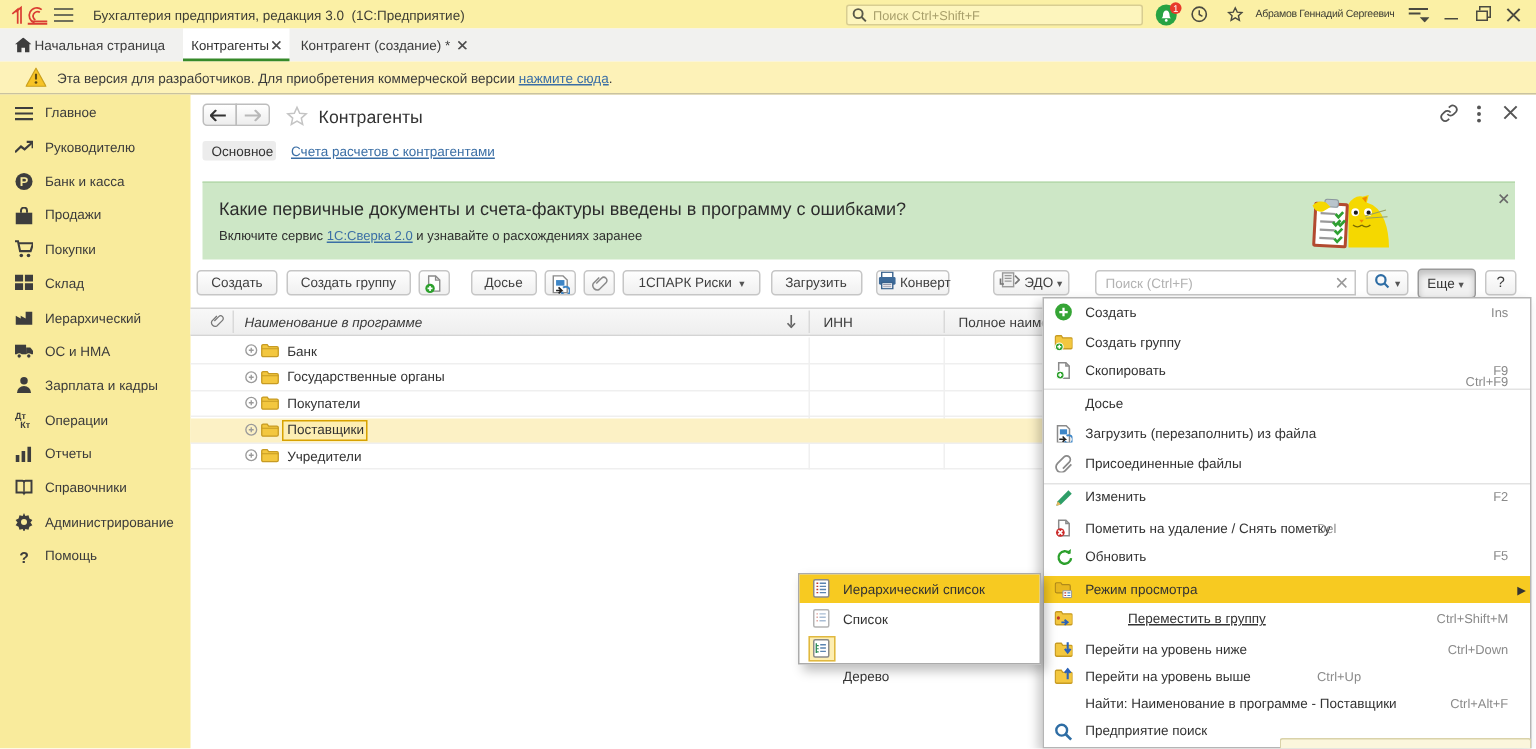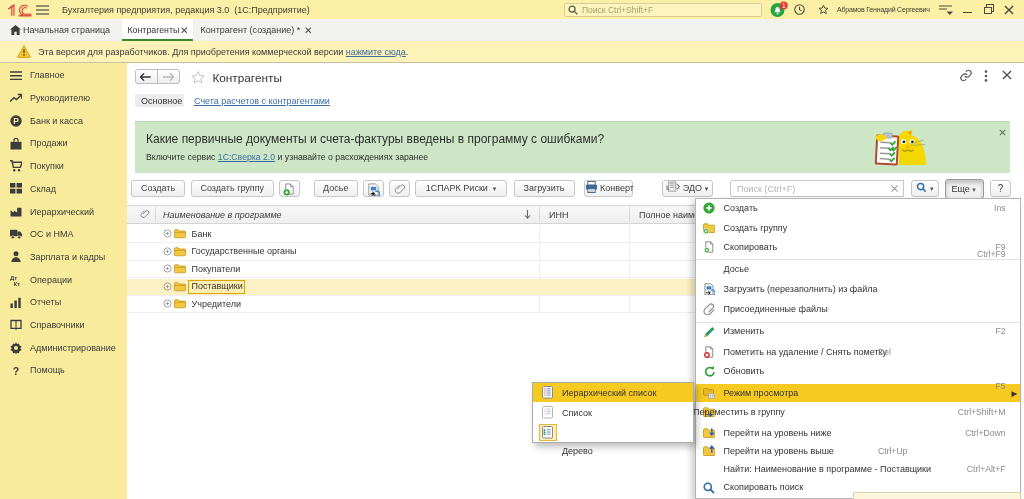--- a/index.html
+++ b/index.html
@@ -362,54 +362,54 @@
     <circle cx="3.9" cy="9" r="2.9" fill="#cc2a2a"></circle>
     <path d="M2.5 7.6l2.8 2.8M5.3 7.6l-2.8 2.8" stroke="#fff" stroke-width="1.1"></path>
   </svg>
 <div class="tx" style="left:723.5px;top:347.1px;color:#333;">Пометить на удаление / Снять пометку</div>
 <div class="tx" style="left:878px;top:347.1px;width:127.5px;text-align:left;font-size:8.6px;color:#8a8a8a;">Del</div>
 <svg class="abs" style="left:703px;top:365.3px;" width="12" height="12" viewBox="0 0 12 12">
     <path d="M9.6 3.4A4.2 4.2 0 1 0 10.6 6.6" fill="none" stroke="#2ca02c" stroke-width="1.6" transform="translate(0.5,0.5)"></path>
     <path d="M11 1l-0.4 3.4-3.2-0.9z" fill="#2ca02c"></path>
   </svg>
 <div class="tx" style="left:723.5px;top:366.1px;color:#333;">Обновить</div>
-<div class="tx" style="left:878px;top:381px;width:127.5px;text-align:right;font-size:8.6px;color:#8a8a8a;">F5</div>
+<div class="tx" style="left:878px;top:365px;width:127.5px;text-align:right;font-size:8.6px;color:#8a8a8a;">F5</div>
 <svg class="abs" style="left:703px;top:386.8px;" width="12" height="12" viewBox="0 0 12 12">
     <path d="M0.5 2.5a1 1 0 0 1 1-1h2.7l.9 1.2h4.4a1 1 0 0 1 1 1v3.5a1 1 0 0 1-1 1H1.5a1 1 0 0 1-1-1z" fill="#e8b820" stroke="#b08a1a" stroke-width="0.8"></path>
     <rect x="5.6" y="6.8" width="5.8" height="4.6" rx="0.5" fill="#fff" stroke="#9a9a9a" stroke-width="0.7"></rect>
     <path d="M6.6 8.2h1.2M6.6 10h1.2" stroke="#c0392b" stroke-width="0.8"></path>
     <path d="M8.6 8.2h2M8.6 10h2" stroke="#3d85c6" stroke-width="0.8"></path>
   </svg>
 <div class="tx" style="left:723.5px;top:387.6px;color:#333;">Режим просмотра</div>
 <svg class="abs" style="left:703px;top:406.2px;" width="12" height="12" viewBox="0 0 12 12">
     <path d="M0.5 2.8a1 1 0 0 1 1-1h3l1 1.4h5.5a1 1 0 0 1 1 1v5.3a1 1 0 0 1-1 1H1.5a1 1 0 0 1-1-1z" fill="#f3c73f" stroke="#c79b23" stroke-width="0.9"></path>
     <circle cx="2.6" cy="6" r="1.1" fill="#c0392b"></circle>
     <path d="M4.6 8.9h3.8M6.7 7.2l2.1 1.7-2.1 1.7" stroke="#2b62b8" stroke-width="1.2" fill="none"></path>
   </svg>
-<div class="tx" style="left:693px;top:407.0px;color:#333;">Переместить в группу</div>
+<div class="tx" style="left:752px;top:407.0px;color:#333;text-decoration:underline;">Переместить в группу</div>
 <div class="tx" style="left:878px;top:407.0px;width:127.5px;text-align:right;font-size:8.6px;color:#8a8a8a;">Ctrl+Shift+M</div>
 <svg class="abs" style="left:703px;top:427.0px;" width="12" height="12" viewBox="0 0 12 12">
     <path d="M0.5 2.8a1 1 0 0 1 1-1h3l1 1.4h5.5a1 1 0 0 1 1 1v5.3a1 1 0 0 1-1 1H1.5a1 1 0 0 1-1-1z" fill="#f3c73f" stroke="#c79b23" stroke-width="0.9"></path>
     <path d="M8.8 1.2v6.6M6.9 5.6l1.9 2.4 1.9-2.4" stroke="#2b62b8" stroke-width="1.4" fill="none"></path>
   </svg>
 <div class="tx" style="left:723.5px;top:427.8px;color:#333;">Перейти на уровень ниже</div>
 <div class="tx" style="left:878px;top:427.8px;width:127.5px;text-align:right;font-size:8.6px;color:#8a8a8a;">Ctrl+Down</div>
 <svg class="abs" style="left:703px;top:445.0px;" width="12" height="12" viewBox="0 0 12 12">
     <path d="M0.5 2.8a1 1 0 0 1 1-1h3l1 1.4h5.5a1 1 0 0 1 1 1v5.3a1 1 0 0 1-1 1H1.5a1 1 0 0 1-1-1z" fill="#f3c73f" stroke="#c79b23" stroke-width="0.9"></path>
     <path d="M8.8 7.8V1.6M6.9 3.6l1.9-2.4 1.9 2.4" stroke="#2b62b8" stroke-width="1.4" fill="none"></path>
   </svg>
 <div class="tx" style="left:723.5px;top:445.8px;color:#333;">Перейти на уровень выше</div>
 <div class="tx" style="left:878px;top:445.8px;width:127.5px;text-align:left;font-size:8.6px;color:#8a8a8a;">Ctrl+Up</div>
 <div class="tx" style="left:723.5px;top:463.7px;color:#333;">Найти: Наименование в программе - Поставщики</div>
 <div class="tx" style="left:878px;top:463.7px;width:127.5px;text-align:right;font-size:8.6px;color:#8a8a8a;">Ctrl+Alt+F</div>
 <svg class="abs" style="left:703px;top:481.6px;" width="12" height="12" viewBox="0 0 12 12">
     <circle cx="4.8" cy="4.8" r="3.6" fill="none" stroke="#2e6da4" stroke-width="1.6"></circle>
     <path d="M7.5 7.5l3.6 3.6" stroke="#2e6da4" stroke-width="1.8"></path>
   </svg>
-<div class="tx" style="left:723.5px;top:482.4px;color:#333;">Скопировать поиск</div>
+<div class="tx" style="left:723.5px;top:482.4px;color:#333;">Предприятие поиск</div>
 <div class="tx" style="left:878px;top:482.4px;width:127.5px;text-align:right;font-size:8.6px;color:#8a8a8a;margin-top:32px;">Alt+F</div>
 <div class="abs" style="left:696px;top:258.8px;width:323.5px;height:1px;background:#e3e3e3;"></div>
 <div class="abs" style="left:696px;top:321.5px;width:323.5px;height:1px;background:#e3e3e3;"></div>
 <div class="tx" style="left:1011.5px;top:388.5px;font-size:7.5px;color:#333;">▶</div>
 <div class="abs" style="left:853px;top:492px;width:167.5px;height:7px;background:#fbf6dc;border:1px solid #d9d2a9;border-bottom:none;border-radius:2px 2px 0 0;"></div>
 <div class="abs" style="left:531.5px;top:382px;width:162.5px;height:60.5px;background:#fff;border:1px solid #ababab;box-shadow:3px 4px 7px rgba(0,0,0,0.25);"></div>
 <div class="abs" style="left:532.5px;top:383px;width:160.5px;height:18.5px;background:#f7ca21;"></div>
 <svg class="abs" style="left:541px;top:386px;" width="13" height="13" viewBox="0 0 13 13">
     <rect x="1.5" y="0.5" width="10" height="11.5" rx="1" fill="#fff" stroke="#8a8a8a" stroke-width="1"></rect>
     <path d="M3.3 2.8h1.2M3.3 4.9h1.2M3.3 7h1.2M3.3 9.1h1.2" stroke="#c0392b" stroke-width="0.9"></path>

